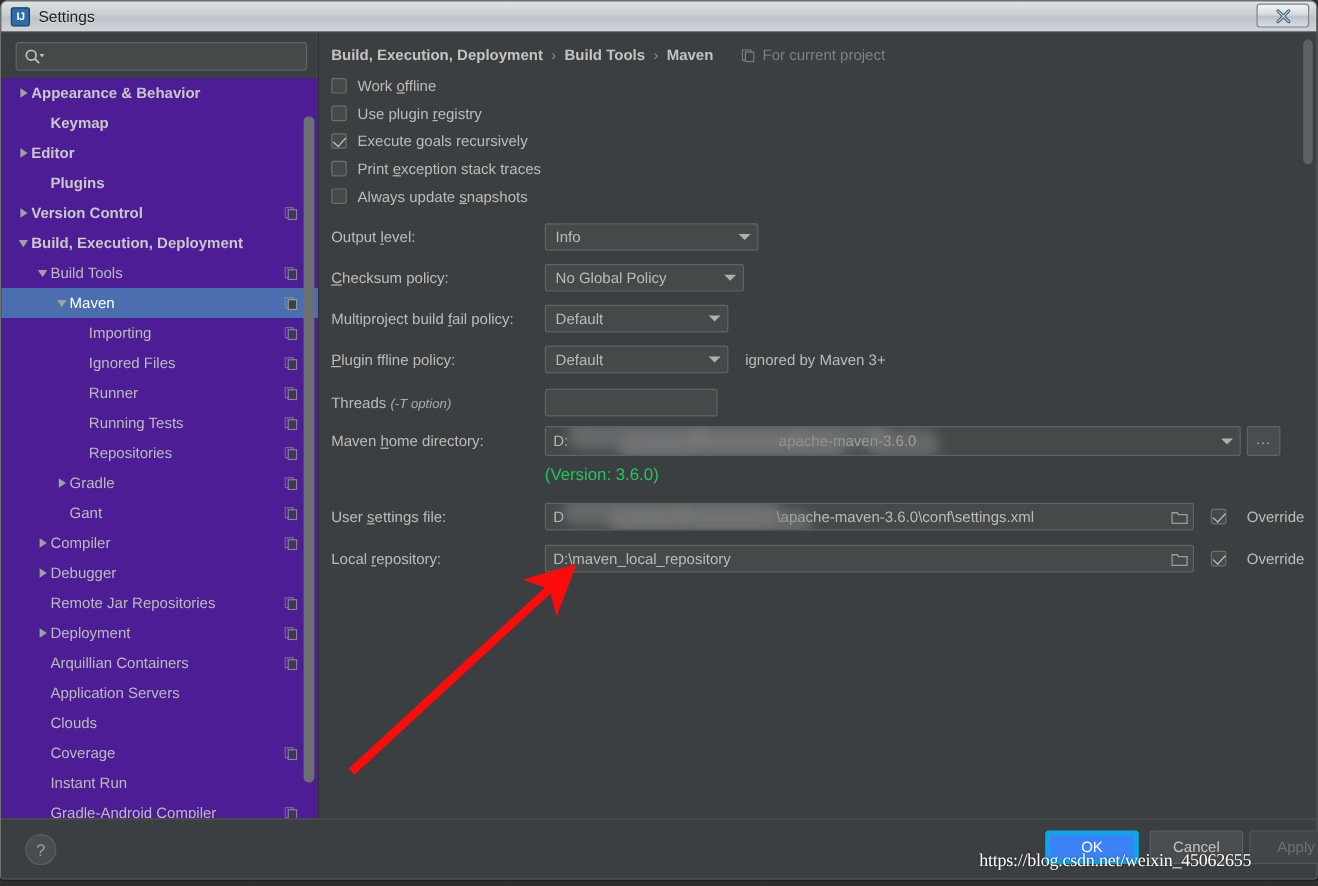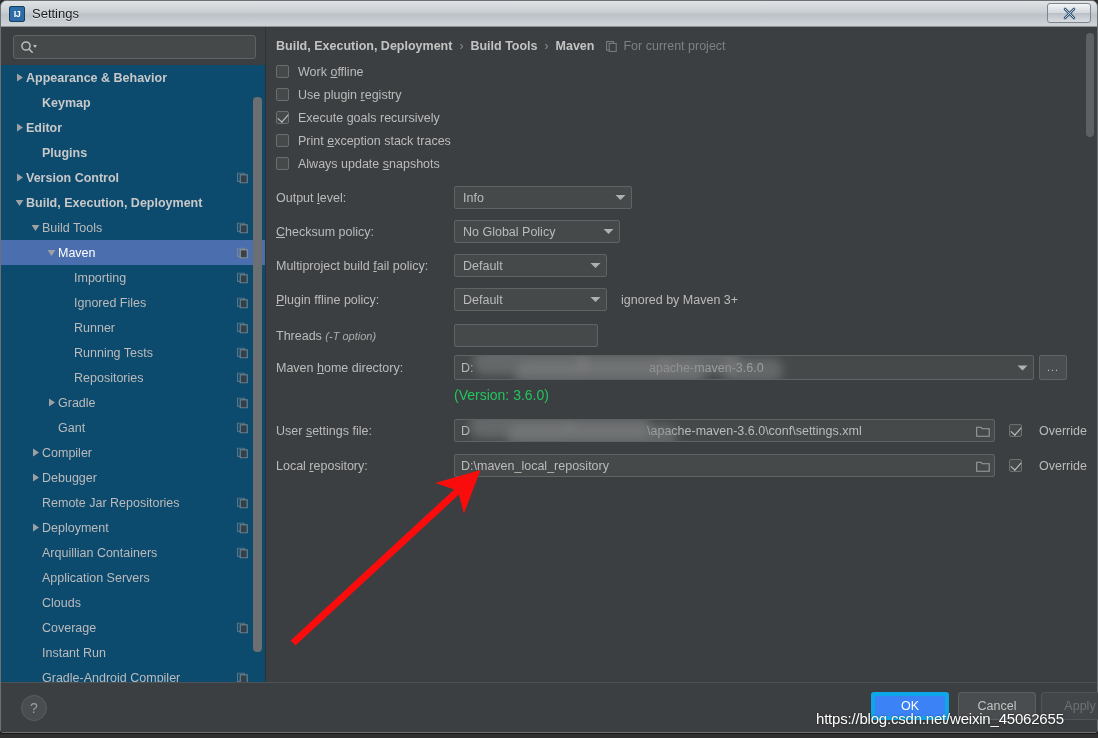--- a/index.html
+++ b/index.html
@@ -93,21 +93,21 @@
   #searchbox input {
     flex:1; background:transparent; border:0; outline:none;
     color:#bbbbbb; font-size:12px; font-family:"Liberation Sans",sans-serif;
     padding-left:4px;
   }
   #searchbox input::placeholder{ color:#8a8f91; }
 
   #tree {
     flex:1; position:relative; overflow:hidden;
     margin: 0 0 0 0;
-    background:#0c4a6e;
+    background:#4c1d95;
   }
   .trow {
     height:25px; display:flex; align-items:center;
     font-size:12.5px; color:#bbbbbb; white-space:nowrap;
     position:relative; padding-right:22px; cursor:default;
   }
   .trow.sel { background:#4b6eaf; color:#ffffff; }
   .trow .tw { width:13px; flex:0 0 13px; display:flex; align-items:center; justify-content:center; }
   .trow .tw svg{display:block;}
   .trow .lbl { flex:1; overflow:hidden; text-overflow:clip; }
@@ -134,21 +134,21 @@
   }
   #rightScroll { position:absolute; right:3px; top:6px; width:8px; height:104px;
     background:#5c6164; border-radius:4px; }
 
   #crumb {
     display:flex; align-items:center; gap:0;
     padding:12px 0 0 10px; font-size:12.5px;
   }
   #crumb .cseg { font-weight:bold; color:#c3c3c3; }
   #crumb .csep { color:#8c9093; padding:0 7px; font-weight:normal; font-size:12px; }
-  #crumb .forproj { margin-left:12px; color:#7d8184; font-size:12.5px; display:flex; align-items:center; gap:6px; }
+  #crumb .forproj { margin-left:24px; color:#7d8184; font-size:12.5px; display:flex; align-items:center; gap:6px; }
 
   .cbrow { display:flex; align-items:center; height:23px; padding-left:10px; }
   .cbox {
     width:13px; height:13px; flex:0 0 13px;
     background:#45494a; border:1px solid #6a6f70; border-radius:2px;
     position:relative; margin-right:9px;
   }
   .cbox.checked::after{
     content:""; position:absolute; left:3px; top:0px;
     width:5px; height:9px; border:solid #c8c8c8;
@@ -224,21 +224,21 @@
   }
   #okbtn { right:148px; background:#3b82f6; border:4px solid #0ea5e9; color:#ffffff; }
   #cancelbtn { right:61px; background:#4a4d4f; border:1px solid #5c6062; color:#c2c2c2; }
   #applybtn { right:-22px; background:#434648; border:1px solid #515557; color:#6e7274; }
 
   
   #arrow { position:absolute; left:0; top:0; width:1098px; height:738px; pointer-events:none; }
   #watermark {
     position:absolute; left:816px; top:710px;
     font-size:15px; color:#ffffff;
-    font-family:Liberation Sans, sans-serif;
+    font-family:Liberation Serif, serif;
     letter-spacing:-.2px;
     text-shadow:0 0 2px rgba(0,0,0,.65);
     white-space:nowrap;
   }
 </style>
 </head>
 <body>
 
 <div id="bg">
   <div class="smear"></div>

